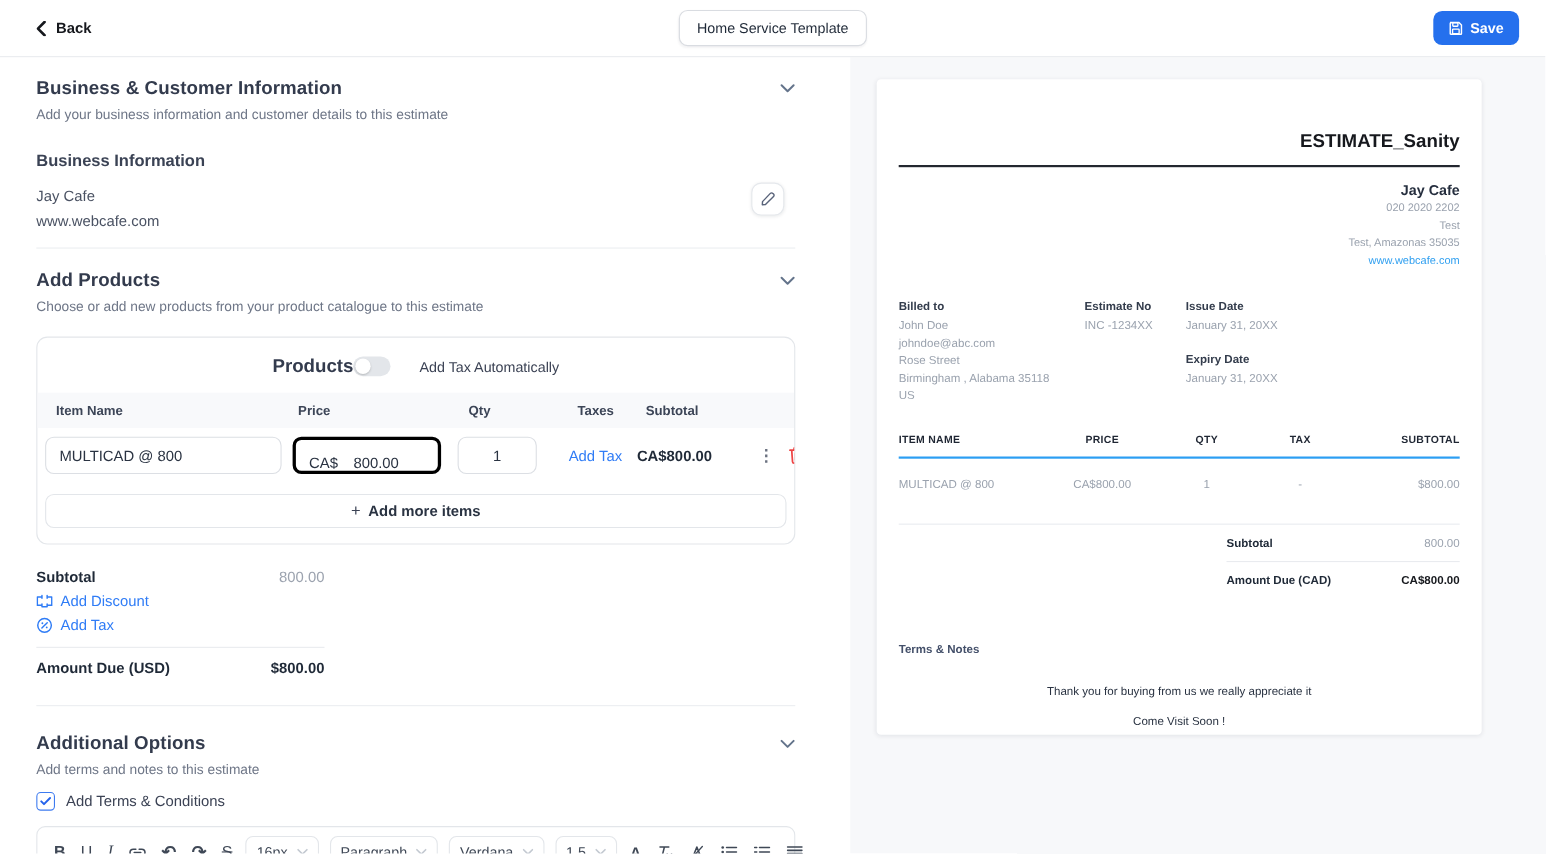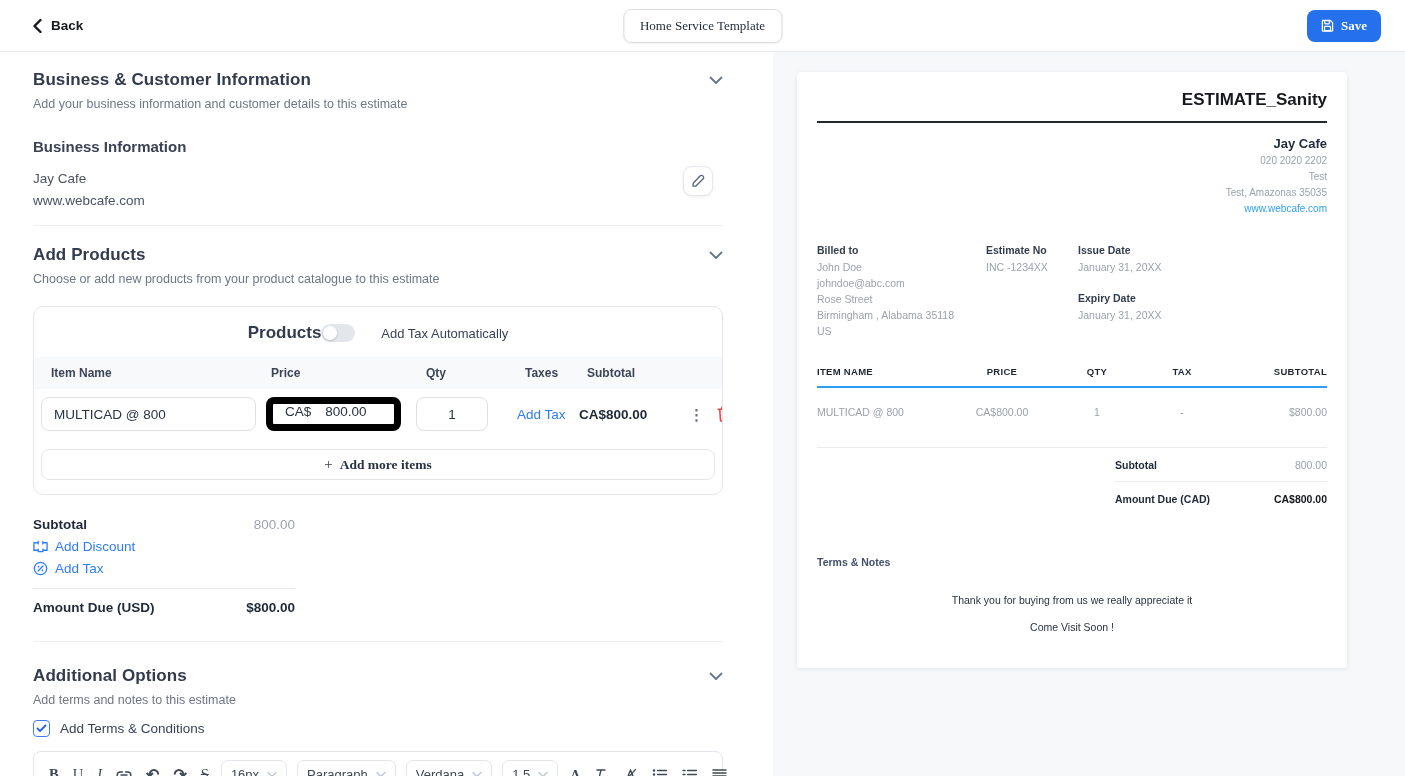--- a/index.html
+++ b/index.html
@@ -4,21 +4,21 @@
 <style>
   :root{
     --accent:#2570ed; --link:#2f7cf6; --danger:#ee4444; --preview-rule:#2b9ef3;
     --border:#e5e8ec; --muted:#6e7687; --title:#333b4d; --graytext:#9aa2ae;
   }
   *{box-sizing:border-box}
   html,body{margin:0;padding:0}
   body{width:1405px;height:776px;overflow:hidden;background:#fff;
        font-family:"Liberation Sans",sans-serif;color:#3b4254;}
   svg{display:block}
-  button{font-family:Liberation Serif, serif;cursor:pointer}
+  button{font-family:Liberation Sans, sans-serif;cursor:pointer}
   input{font-family:inherit}
 
   
   .topbar{height:52px;display:flex;align-items:center;justify-content:space-between;
           padding:0 24px 0 33px;border-bottom:1px solid #e9ebef;position:relative;background:#fff}
   .back{display:flex;align-items:center;gap:9px;font-size:13.5px;font-weight:700;color:#16181d;cursor:pointer}
   .template-btn{position:absolute;left:50%;transform:translateX(-50%);background:#fff;
           border:1px solid #d9dce1;border-radius:8px;padding:8px 16px;font-size:13px;color:#1f2937;
           box-shadow:0 1px 2px rgba(16,24,40,.05)}
   .save-btn{background:var(--accent);color:#fff;border:none;border-radius:8px;padding:8px 14px;
@@ -48,21 +48,21 @@
   .pcard-head{display:flex;align-items:center;justify-content:center;padding:16px 20px 14px 20px}
   .pcard-title{font-size:17px;font-weight:700;color:#333b4d}
   .toggle-wrap{display:flex;align-items:center;gap:26px;font-size:13px;color:#3b4254}
   .toggle{width:34px;height:18px;border-radius:9px;background:#e3e6ea;position:relative;cursor:pointer}
   .toggle .knob{position:absolute;left:2px;top:2px;width:14px;height:14px;border-radius:50%;background:#fff;
             box-shadow:0 1px 2px rgba(0,0,0,.2)}
   .thead{display:grid;grid-template-columns:220px 155px 99px 62px 110px 1fr;padding:9px 17px;
          background:#f8f9fb;font-size:12px;font-weight:600;color:#3c4557;align-items:center}
   .trow{display:grid;grid-template-columns:225px 150px 101px 62px 110px 1fr;padding:8px 8px 8px 7px;align-items:center}
   .txt-input{height:34px;border:1px solid #dcdfe4;border-radius:8px;padding:0 12px;font-size:13.5px;color:#2a3342;width:215px;outline:none}
-  .price-input{height:34px;border:7px solid #000000;border-radius:8px;display:flex;align-items:flex-start;
+  .price-input{height:34px;border:3px solid #000000;border-radius:8px;display:flex;align-items:flex-end;
          padding:0 12px;font-size:13.5px;color:#2a3342;width:135px;gap:14px}
   .qty-input{height:34px;border:1px solid #dcdfe4;border-radius:8px;font-size:13.5px;color:#2a3342;width:72px;text-align:center;outline:none}
   .addtax-link{color:var(--link);font-size:13.5px;font-weight:500;cursor:pointer}
   .row-subtotal{font-size:13.5px;font-weight:700;color:#1f2937}
   .row-actions{display:flex;align-items:center;justify-content:flex-end;gap:12px;padding-right:2px}
   .kebab{color:#6b7280;font-size:15px;font-weight:700;letter-spacing:0;cursor:pointer;line-height:1}
   .addmore-btn{display:flex;align-items:center;justify-content:center;gap:7px;margin:10px 7px 14px 7px;
          height:31px;border:1px solid #e3e6ea;border-radius:8px;background:#fff;font-size:13.5px;
          font-weight:600;color:#2a3342;width:calc(100% - 14px)}
   .plus-glyph{font-size:15px;font-weight:400;color:#3b4254}
@@ -88,21 +88,21 @@
   .tb-s{text-decoration:line-through}
   .tb-arrow{font-size:16px;font-weight:600}
   .tb-select{display:flex;align-items:center;justify-content:space-between;border:1px solid #e3e6ea;border-radius:7px;
         padding:6px 9px;font-size:13px;color:#3f4856;margin:0 3px;cursor:pointer}
   .tb-chev{color:#c3c9d1;margin-left:8px}
   .tb-colorA{font-size:14px;font-weight:600;border-bottom:2px solid #1f2937;line-height:15px;padding:3px 5px 0 5px;color:#3f4856}
 
   
   .doc-card{width:550px;height:596px;background:#fff;border-radius:4px;padding:18px 20px;
             box-shadow:0 1px 5px rgba(16,24,40,.09);position:relative}
-  .doc-title{text-align:right;font-size:17px;font-weight:700;color:#16181d;margin-top:0}
+  .doc-title{text-align:right;font-size:17px;font-weight:700;color:#16181d;margin-top:29px}
   .doc-rule{height:2px;background:#23272f;margin-top:11px}
   .doc-biz{text-align:right;margin-top:13px}
   .doc-biz-name{font-size:13px;font-weight:700;color:#252e3e}
   .doc-biz-line{font-size:10px;color:var(--graytext);margin-top:3px;line-height:13px}
   .doc-biz-link{color:#2f9ff0}
   .doc-info{display:flex;margin-top:29px}
   .doc-info .c1{width:169px}
   .doc-info .c2{width:92px}
   .doc-info .c3{flex:1}
   .doc-label{font-size:10.5px;font-weight:700;color:#333c4c}

